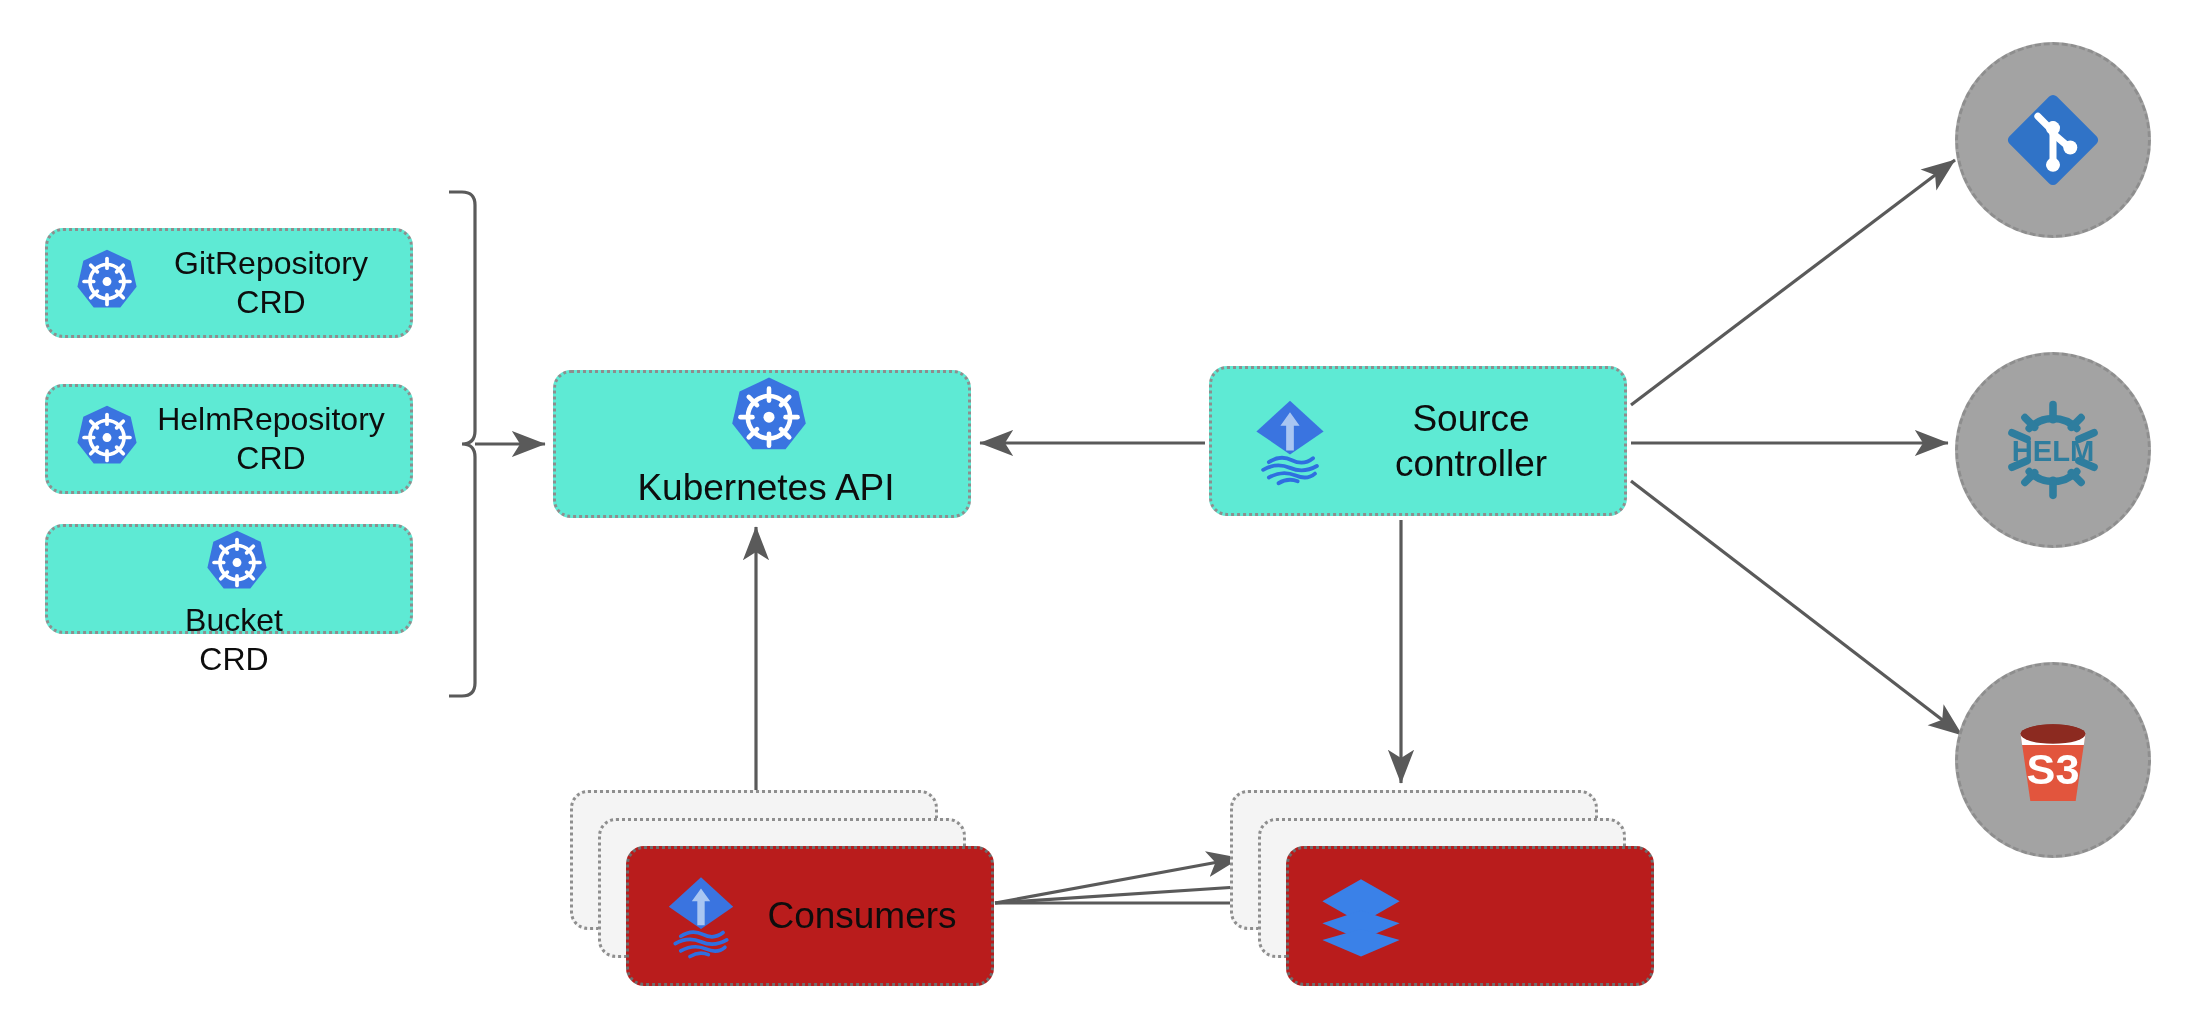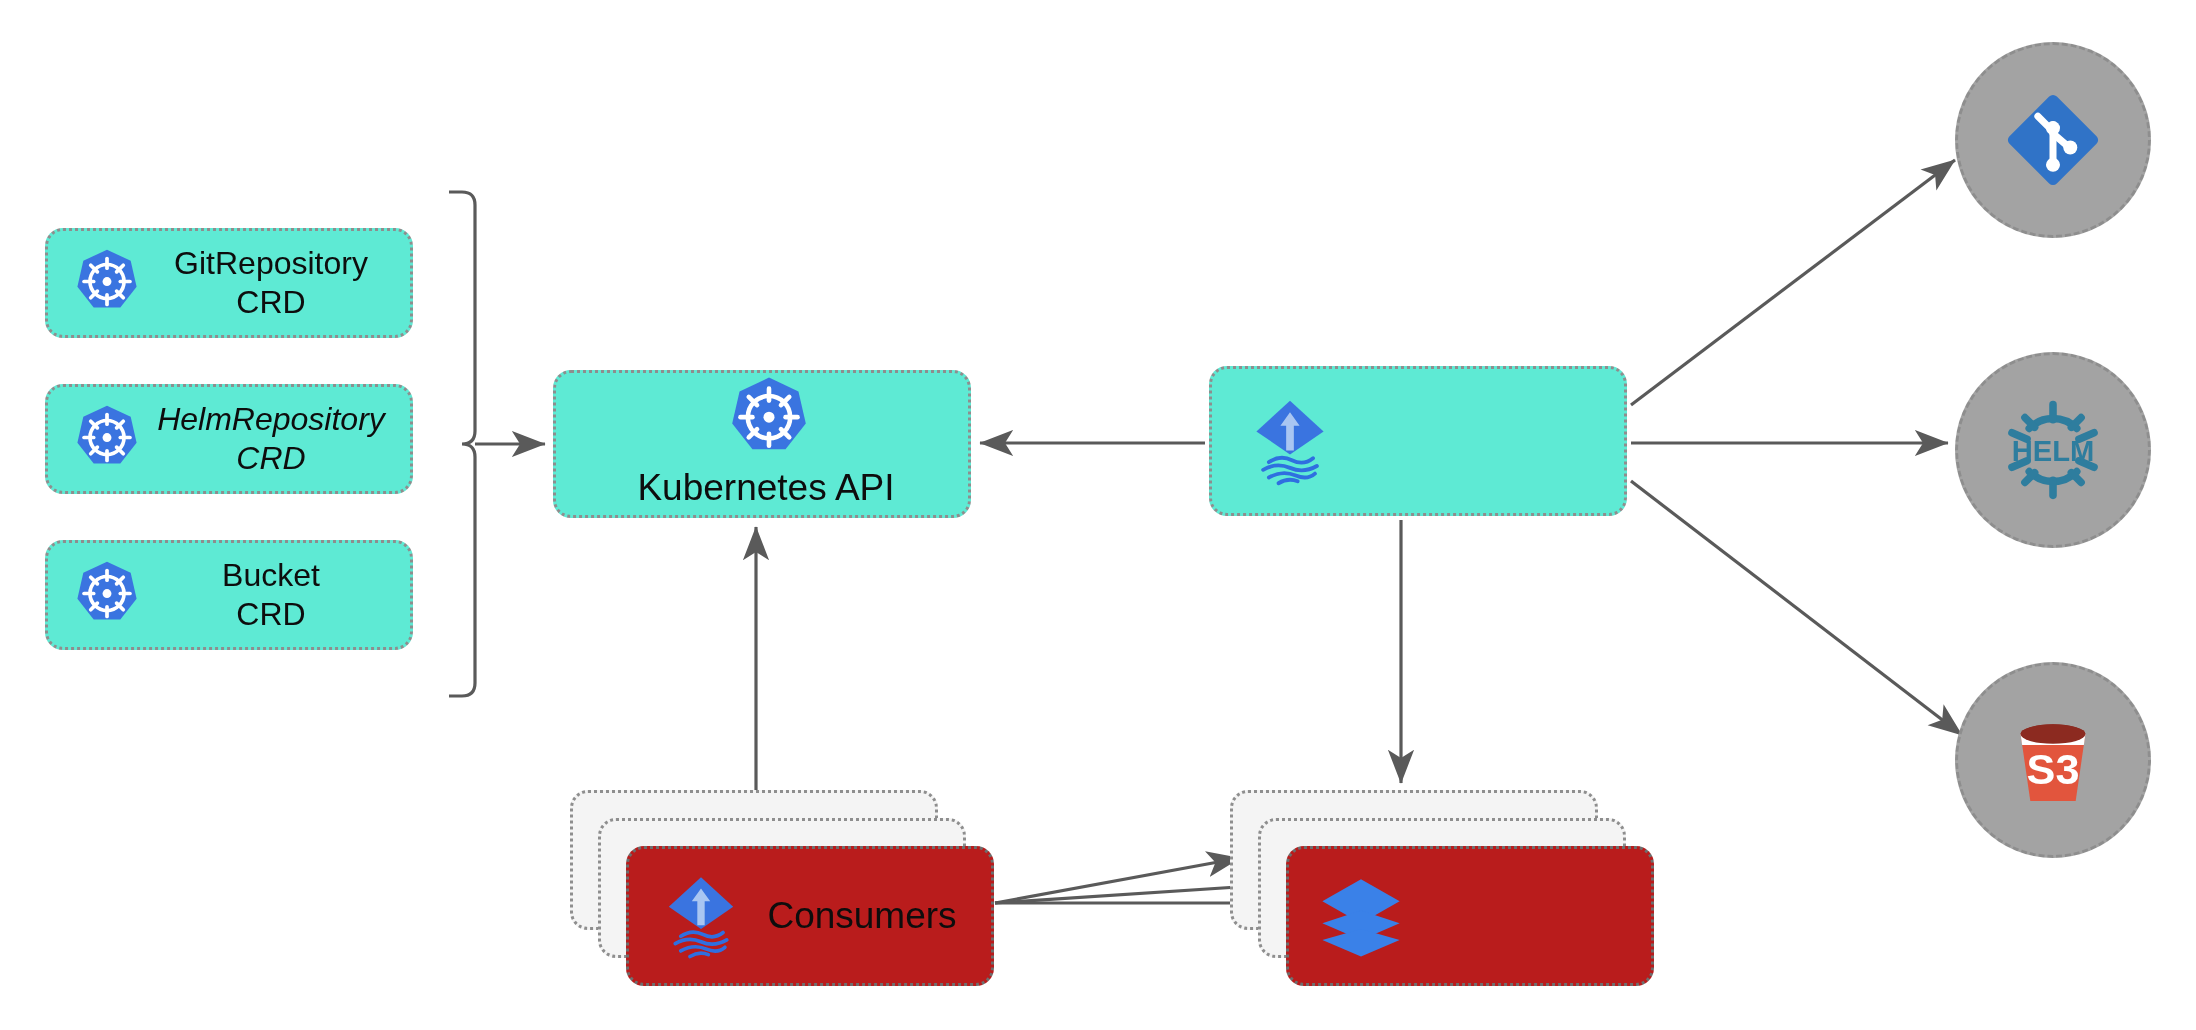--- a/index.html
+++ b/index.html
@@ -56,22 +56,22 @@
   
   .crd-box {
     width: 368px;
     height: 110px;
     left: 45px;
     padding: 0 6px 0 22px;
   }
   .crd-box .icon { width: 74px; height: 74px; }
   .crd-box .label { font-size: 32px; }
   #crd-git   { top: 228px; }
-  #crd-helm  { top: 384px; font-style: italic; }
-  #crd-bucket{ top: 540px; }
+  #crd-helm  { top: 384px; }
+  #crd-bucket{ top: 524px; flex-direction: column; }
 
   
   #k8s-api {
     left: 553px; top: 370px;
     width: 418px; height: 148px;
     padding: 0 10px 0 24px;
     flex-direction: column;
   }
   #k8s-api .icon { width: 92px; height: 92px; }
   #k8s-api .label { font-size: 37px; text-align: center; }
@@ -263,20 +263,22 @@
         <polygon points="50,8 85,40 50,64 15,40" fill="#3a74e0"></polygon>
         <path d="M50,20 L60,34 L54,34 L54,60 L46,60 L46,34 L40,34 Z" fill="#a9c6f2"></path>
         <g stroke="#2f6fe0" stroke-width="4" fill="none" stroke-linecap="round">
           <path d="M28,72 Q40,64 52,70 Q64,76 74,68"></path>
           <path d="M22,80 Q36,72 50,78 Q64,84 78,76"></path>
           <path d="M28,88 Q42,80 56,86 Q68,91 76,84"></path>
           <path d="M38,94 Q48,88 58,92"></path>
         </g>
       </svg>
     </span>
+    <span class="label">Source
+controller</span>
   </div>
 
   <div class="stack" id="consumers-stack">
     <div class="card-back b1"></div>
     <div class="card-back b2"></div>
     <div class="card-front">
       <span class="icon">
         <svg viewBox="0 0 100 100" width="100%" height="100%">
           <polygon points="50,8 85,40 50,64 15,40" fill="#3a74e0"></polygon>
           <path d="M50,20 L60,34 L54,34 L54,60 L46,60 L46,34 L40,34 Z" fill="#a9c6f2"></path>

